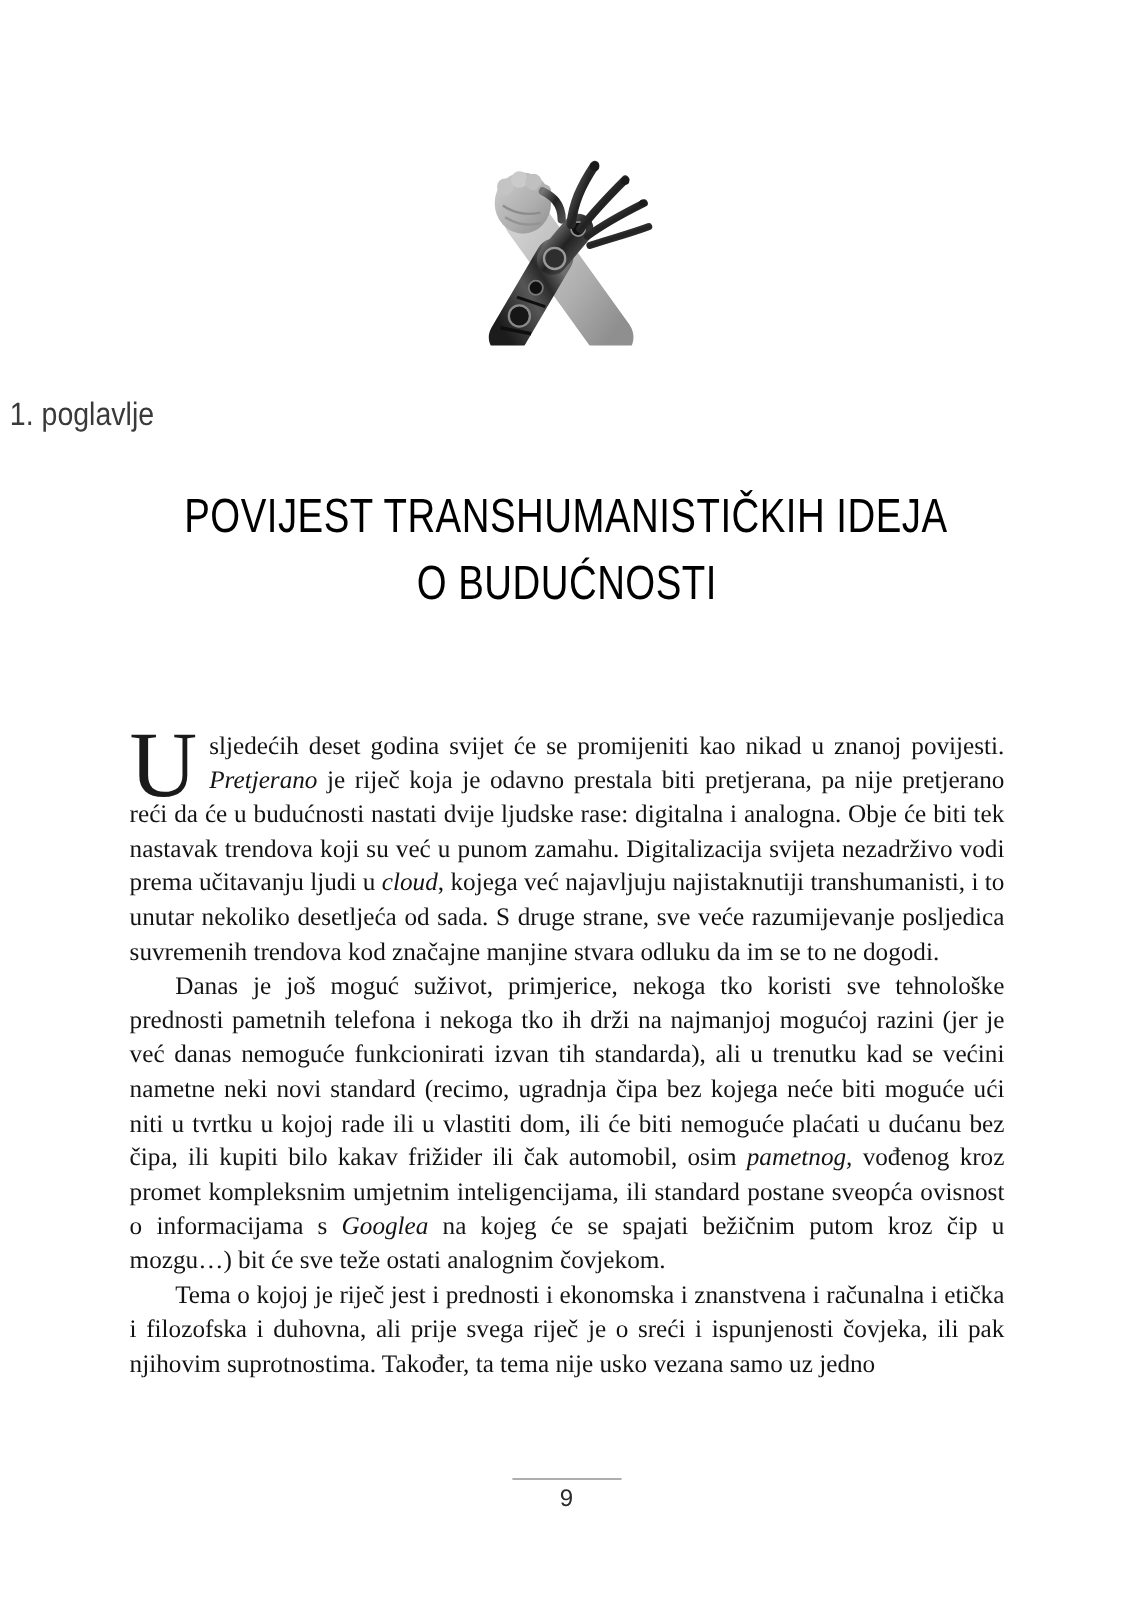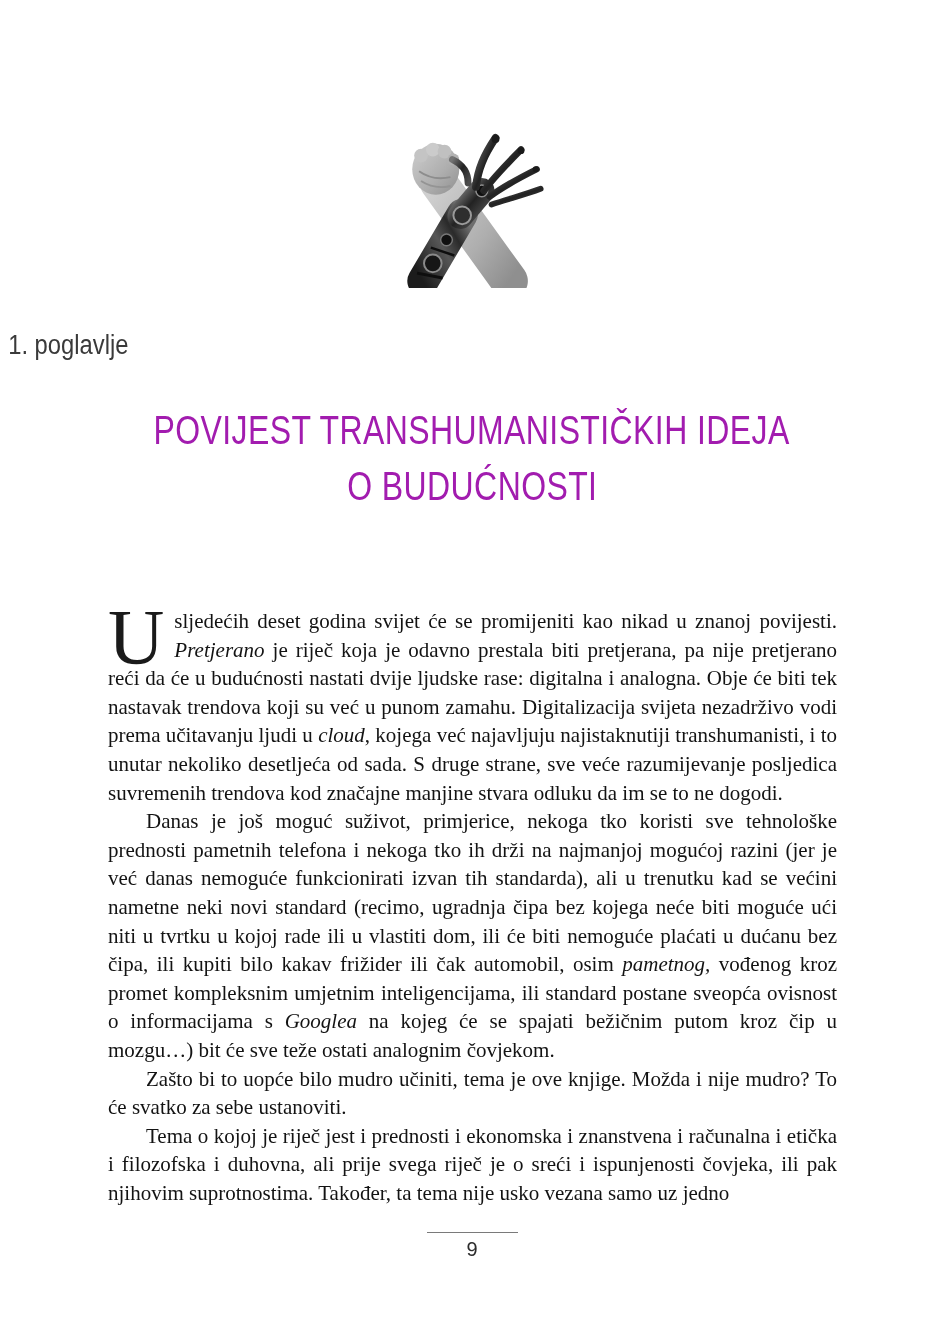--- a/index.html
+++ b/index.html
@@ -32,21 +32,21 @@
 
   
   .page-title{
     position:absolute;top:402px;left:0;width:100%;
     text-align:center;
     font-family:"Liberation Sans", sans-serif;
     font-weight:300;
     font-size:40px;
     line-height:56px;
     letter-spacing:0.5px;
-    color:#a21caf;
+    color:#000000;
   }
   .page-title .squeeze{display:inline-block;transform:scaleX(.80);transform-origin:center;white-space:nowrap;}
 
   
   .body-text{
     position:absolute;top:607px;left:108px;width:729px;
     font-size:21px;
     line-height:28.6px;
     text-align:justify;
     color:#131313;
@@ -143,20 +143,19 @@
   </div>
 
   <h1 class="page-title" style="margin:0;font-weight:300;">
     <span class="squeeze">POVIJEST TRANSHUMANISTIČKIH IDEJA</span><br>
     <span class="squeeze">O BUDUĆNOSTI</span>
   </h1>
 
   <div class="body-text">
       <p class="para"><span class="dropcap">U</span><span>sljedećih deset godina svijet će se promijeniti kao nikad u znanoj povijesti. </span><em>Pretjerano</em><span> je riječ koja je odavno prestala biti pretjerana, pa nije pretjerano reći da će u budućnosti nastati dvije ljudske rase: digitalna i analogna. Obje će biti tek nastavak trendova koji su već u punom zamahu. Digitalizacija svijeta nezadrživo vodi prema učitavanju ljudi u </span><em>cloud</em><span>, kojega već najavljuju najistaknutiji transhumanisti, i to unutar nekoliko desetljeća od sada. S druge strane, sve veće razumijevanje posljedica suvremenih trendova kod značajne manjine stvara odluku da im se to ne dogodi.</span></p>
       <p class="para indent"><span>Danas je još moguć suživot, primjerice, nekoga tko koristi sve tehnološke prednosti pametnih telefona i nekoga tko ih drži na najmanjoj mogućoj razini (jer je već danas nemoguće funkcionirati izvan tih standarda), ali u trenutku kad se većini nametne neki novi standard (recimo, ugradnja čipa bez kojega neće biti moguće ući niti u tvrtku u kojoj rade ili u vlastiti dom, ili će biti nemoguće plaćati u dućanu bez čipa, ili kupiti bilo kakav frižider ili čak automobil, osim </span><em>pametnog,</em><span> vođenog kroz promet kompleksnim umjetnim inteligencijama, ili standard postane sveopća ovisnost o informacijama s </span><em>Googlea</em><span> na kojeg će se spajati bežičnim putom kroz čip u mozgu…) bit će sve teže ostati analognim čovjekom.</span></p>
-      <p class="para indent"><span>Zašto bi to uopće bilo mudro učiniti, tema je ove knjige. Možda i nije mudro? To će svatko za sebe ustanoviti.</span></p>
       <p class="para indent"><span>Tema o kojoj je riječ jest i prednosti i ekonomska i znanstvena i računalna i etička i filozofska i duhovna, ali prije svega riječ je o sreći i ispunjenosti čovjeka, ili pak njihovim suprotnostima. Također, ta tema nije usko vezana samo uz jedno</span></p>
     </div>
 
   <div class="footer-rule"></div>
   <div class="page-number">9</div>
 
 </div>
 
 </body></html>

